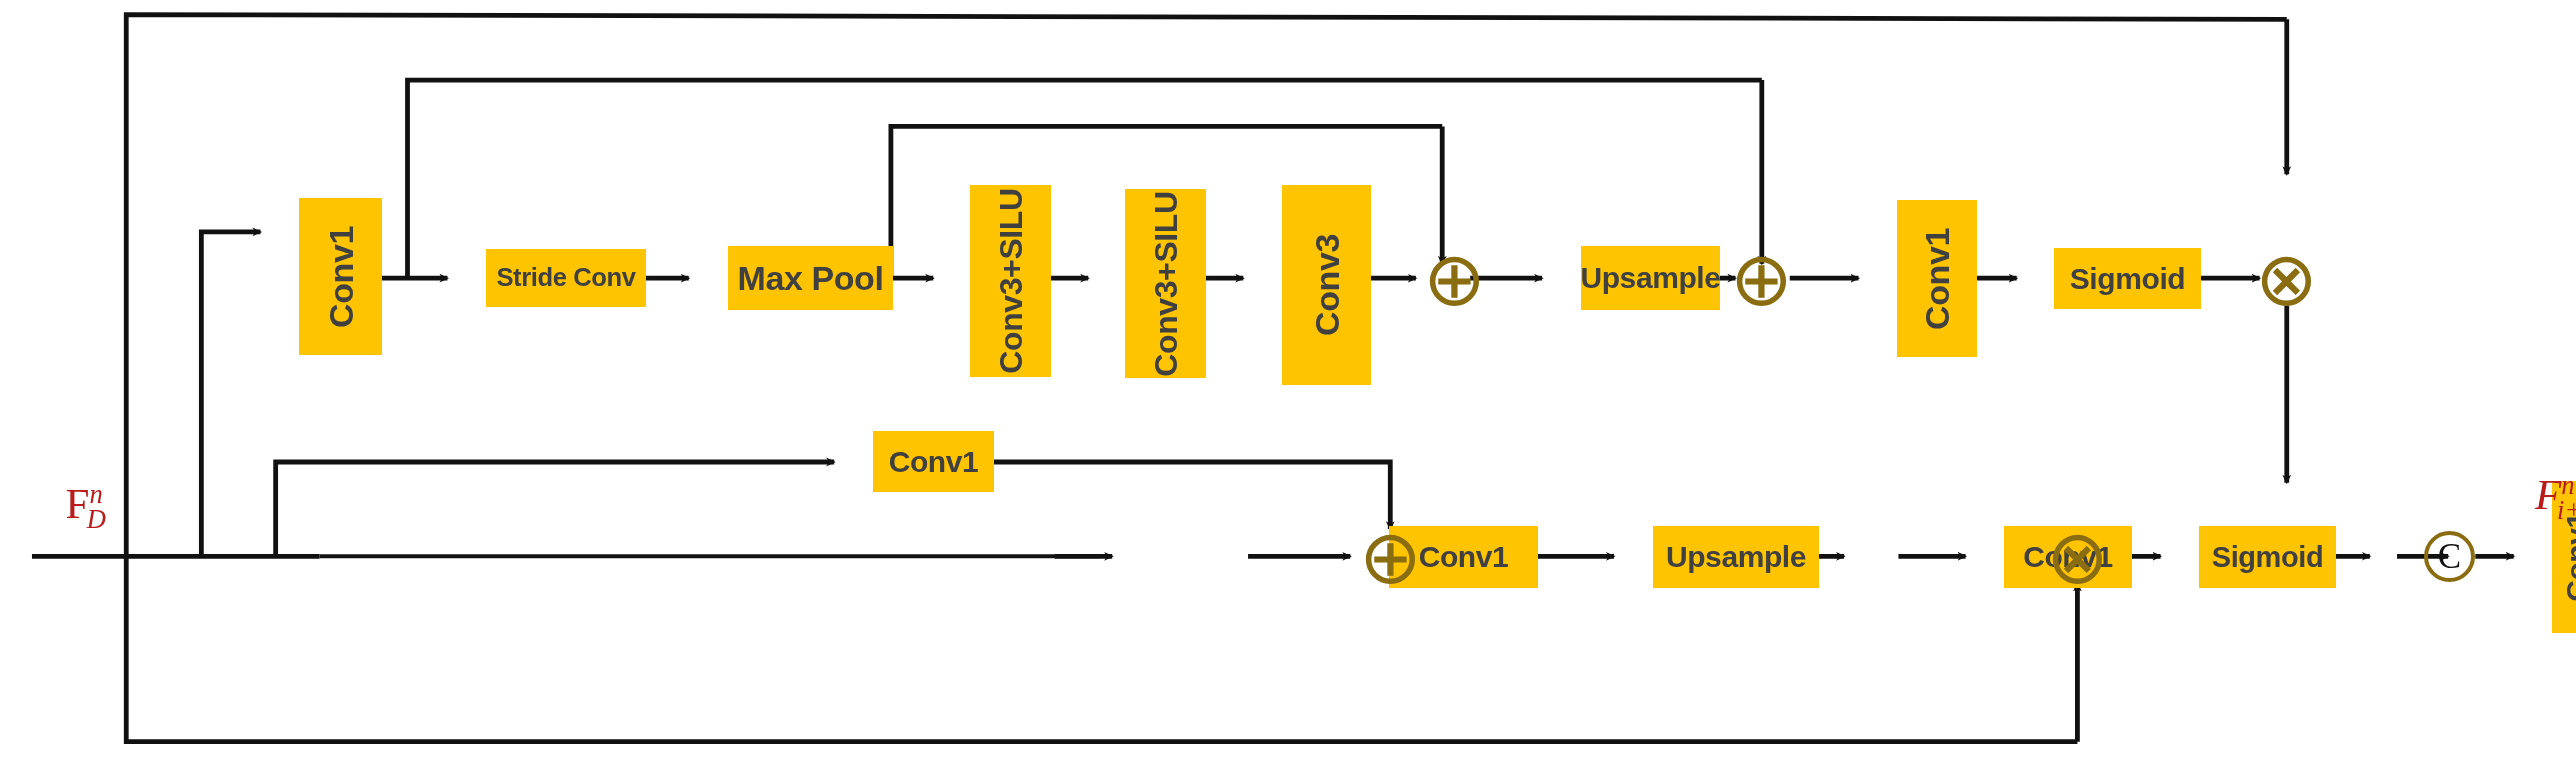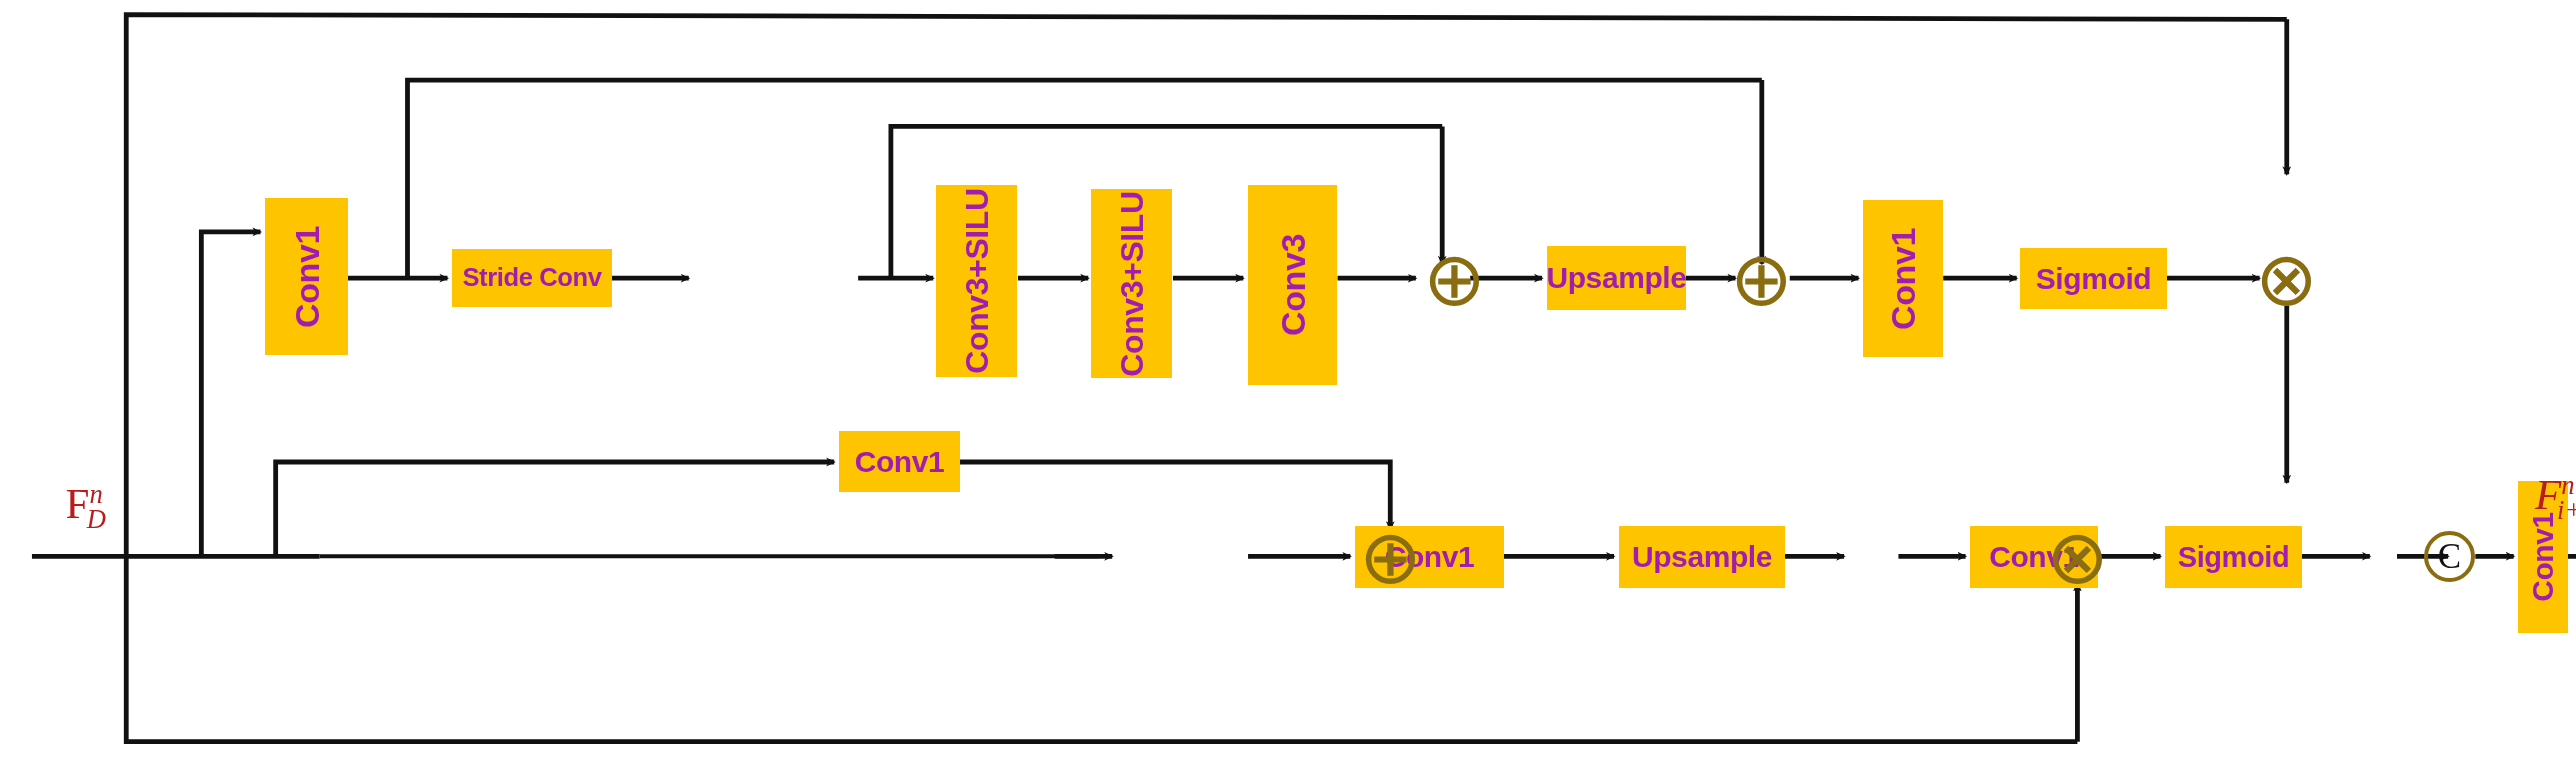--- a/index.html
+++ b/index.html
@@ -1,23 +1,23 @@
 <!DOCTYPE html>
 <html style="font-size:12.8px"><head>
 <meta charset="utf-8">
 <style>
   html,body{margin:0;padding:0;background:#ffffff;}
   body{font-family:"Liberation Sans",sans-serif;}
   #stage{position:relative;width:2576px;height:761px;background:#ffffff;overflow:hidden;}
   svg#wires{position:absolute;left:0;top:0;width:2576px;height:761px;}
   .blk{
-    position:absolute;background:#FFC400;color:#a21caf;
+    position:absolute;background:#FFC400;color:#404040;
     display:flex;align-items:center;justify-content:center;
     font-weight:bold;font-family:"Liberation Sans",sans-serif;
-    line-height:1;letter-spacing:-0.4px;white-space:nowrap;
+    line-height:1;letter-spacing:-0.4px;white-space:nowrap;margin-left:34px;
   }
   .blk.vert > span{transform:rotate(-90deg);display:block;}
   .lbl{
     position:absolute;color:#b91c1c;font-family:"Liberation Serif",serif;
     white-space:nowrap;
     margin-left:48px;
   }
   .lbl .base{font-style:normal;}
   .lbl .ital{font-style:italic;}
   .sup{font-size:0.62em;vertical-align:super;font-style:italic;}
@@ -108,20 +108,23 @@
   </svg>
 
   <div class="blk vert" style="left:265px;top:198px;width:83px;height:157px;font-size:34px;">
     <span>Conv1</span>
   </div>
 
   <div class="blk" style="left:452px;top:249px;width:160px;height:58px;font-size:25.6px;">
     <span>Stride Conv</span>
   </div>
 
+  <div class="blk" style="left:694px;top:246px;width:165px;height:64px;font-size:34px;">
+    <span>Max Pool</span>
+  </div>
 
   <div class="blk vert" style="left:936px;top:185px;width:81px;height:192px;font-size:32px;">
     <span>Conv3+SILU</span>
   </div>
 
   <div class="blk vert" style="left:1091px;top:189px;width:81px;height:189px;font-size:32px;">
     <span>Conv3+SILU</span>
   </div>
 
   <div class="blk vert" style="left:1248px;top:185px;width:89px;height:200px;font-size:34px;">

